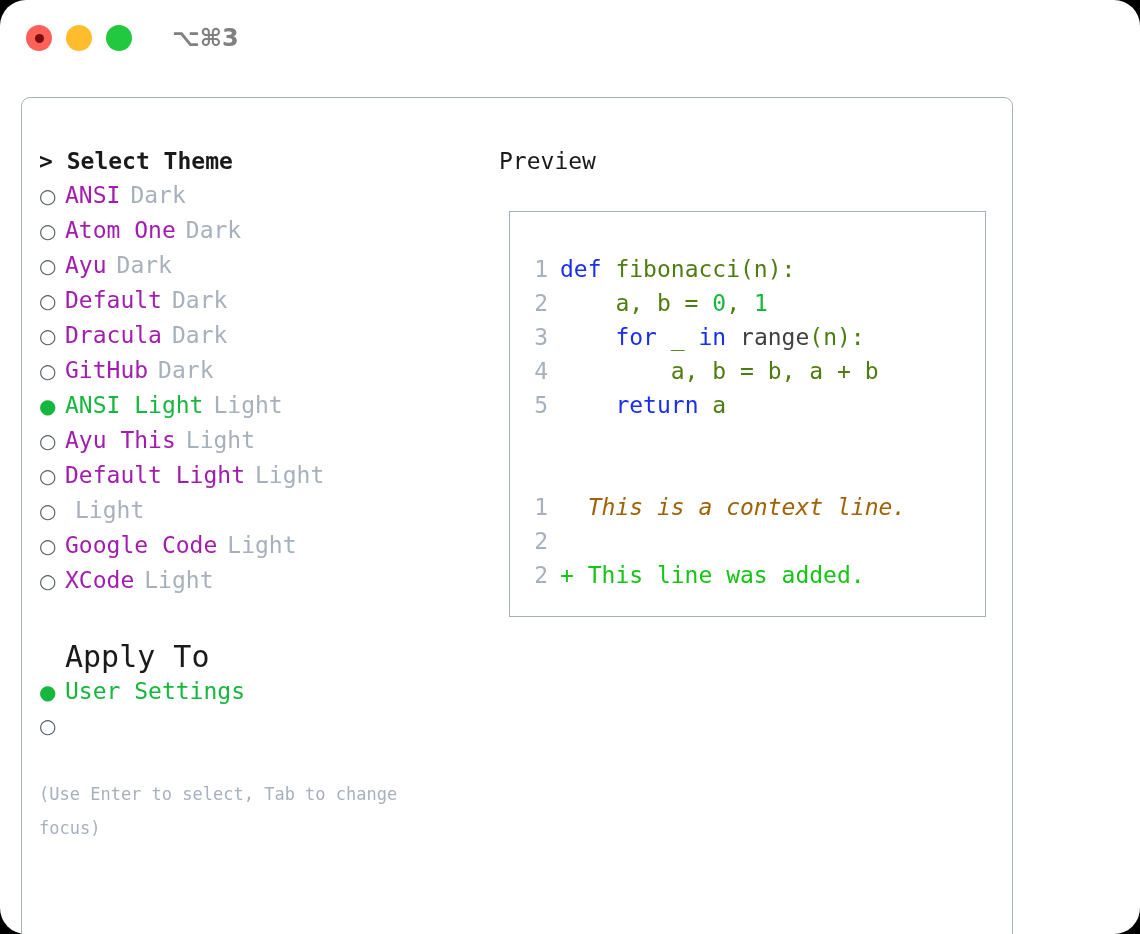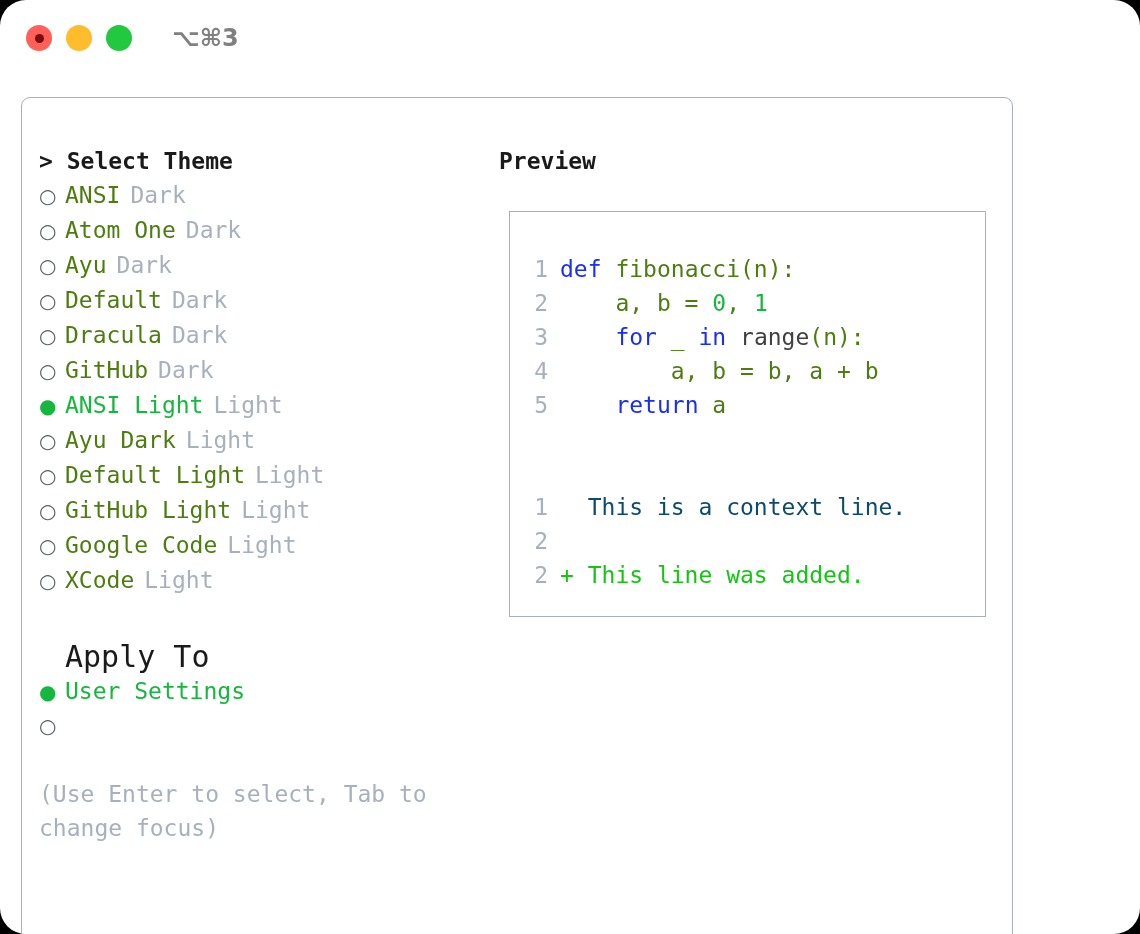--- a/index.html
+++ b/index.html
@@ -91,50 +91,50 @@
   }
   .opt .marker {
     width: 26px;
     flex: none;
     font-size: 20px;
     color: #5a6069;
     font-family: "DejaVu Sans", "Liberation Sans", sans-serif;
   }
   .opt.selected .marker { color: #16b73e; }
   .opt.selected .label  { color: #16b73e; }
-  .opt .label { color: #4d7c0f; }
+  .opt .label { color: #a21caf; }
   .opt .badge {
     color: #a7b0bd;
     margin-left: 10px;
   }
 
   .apply-title {
     font-size: 30px;
     line-height: 34px;
     color: #1a1a1a;
     padding-left: 26px;
     white-space: pre;
   }
 
   .spacer-lg { height: 42px; }
   .spacer-md { height: 34px; }
 
   .hint {
-    font-size: 23px;
+    font-size: 17px;
     line-height: 34px;
     color: #a7b0bd;
     width: 412px;
     word-wrap: break-word;
     white-space: normal;
   }
 
   
   .preview-title {
     font-size: 23px;
-    font-weight: 700;
+    font-weight: 400;
     color: #1a1a1a;
     line-height: 34px;
     white-space: pre;
   }
 
   .preview-box {
     margin-top: 33px;
     margin-left: 10px;
     width: 477px;
     height: 406px;
@@ -159,21 +159,21 @@
   }
   .code-text { white-space: pre; }
 
   .tok-kw   { color: #1a2ef0; margin-top: 28px; }
   .tok-fn   { color: #404040; }
   .tok-num  { color: #16b73e; }
   .tok-plain{ color: #4d7c0f; }
 
   .blank-line { height: 34px; }
 
-  .diff-ctx { color: #0c4a6e; }
+  .diff-ctx { color: #a16207; font-style: italic; }
   .diff-del { color: #c41a12; }
   .diff-add { color: #13c613; }
 </style>
 </head>
 <body>
 
 <div class="window">
 
   <div class="titlebar">
     <div class="lights">
@@ -195,23 +195,23 @@
           <div class="section-title">&gt; Select Theme</div>
 
           <div id="theme-list">
               <div class="opt"><span class="marker">○</span><span class="label">ANSI</span><span class="badge">Dark</span></div>
               <div class="opt"><span class="marker">○</span><span class="label">Atom One</span><span class="badge">Dark</span></div>
               <div class="opt"><span class="marker">○</span><span class="label">Ayu</span><span class="badge">Dark</span></div>
               <div class="opt"><span class="marker">○</span><span class="label">Default</span><span class="badge">Dark</span></div>
               <div class="opt"><span class="marker">○</span><span class="label">Dracula</span><span class="badge">Dark</span></div>
               <div class="opt"><span class="marker">○</span><span class="label">GitHub</span><span class="badge">Dark</span></div>
               <div class="opt selected"><span class="marker">●</span><span class="label">ANSI Light</span><span class="badge">Light</span></div>
-              <div class="opt"><span class="marker">○</span><span class="label">Ayu Dark</span><span class="badge">Light</span></div>
+              <div class="opt"><span class="marker">○</span><span class="label">Ayu This</span><span class="badge">Light</span></div>
               <div class="opt"><span class="marker">○</span><span class="label">Default Light</span><span class="badge">Light</span></div>
-              <div class="opt"><span class="marker">○</span><span class="label">GitHub Light</span><span class="badge">Light</span></div>
+              <div class="opt"><span class="marker">○</span><span class="badge">Light</span></div>
               <div class="opt"><span class="marker">○</span><span class="label">Google Code</span><span class="badge">Light</span></div>
               <div class="opt"><span class="marker">○</span><span class="label">XCode</span><span class="badge">Light</span></div>
             </div>
 
           <div class="spacer-lg"></div>
 
           <div class="apply-title">Apply To</div>
 
           <div id="apply-list">
               <div class="opt selected"><span class="marker">●</span><span class="label">User Settings</span></div>

